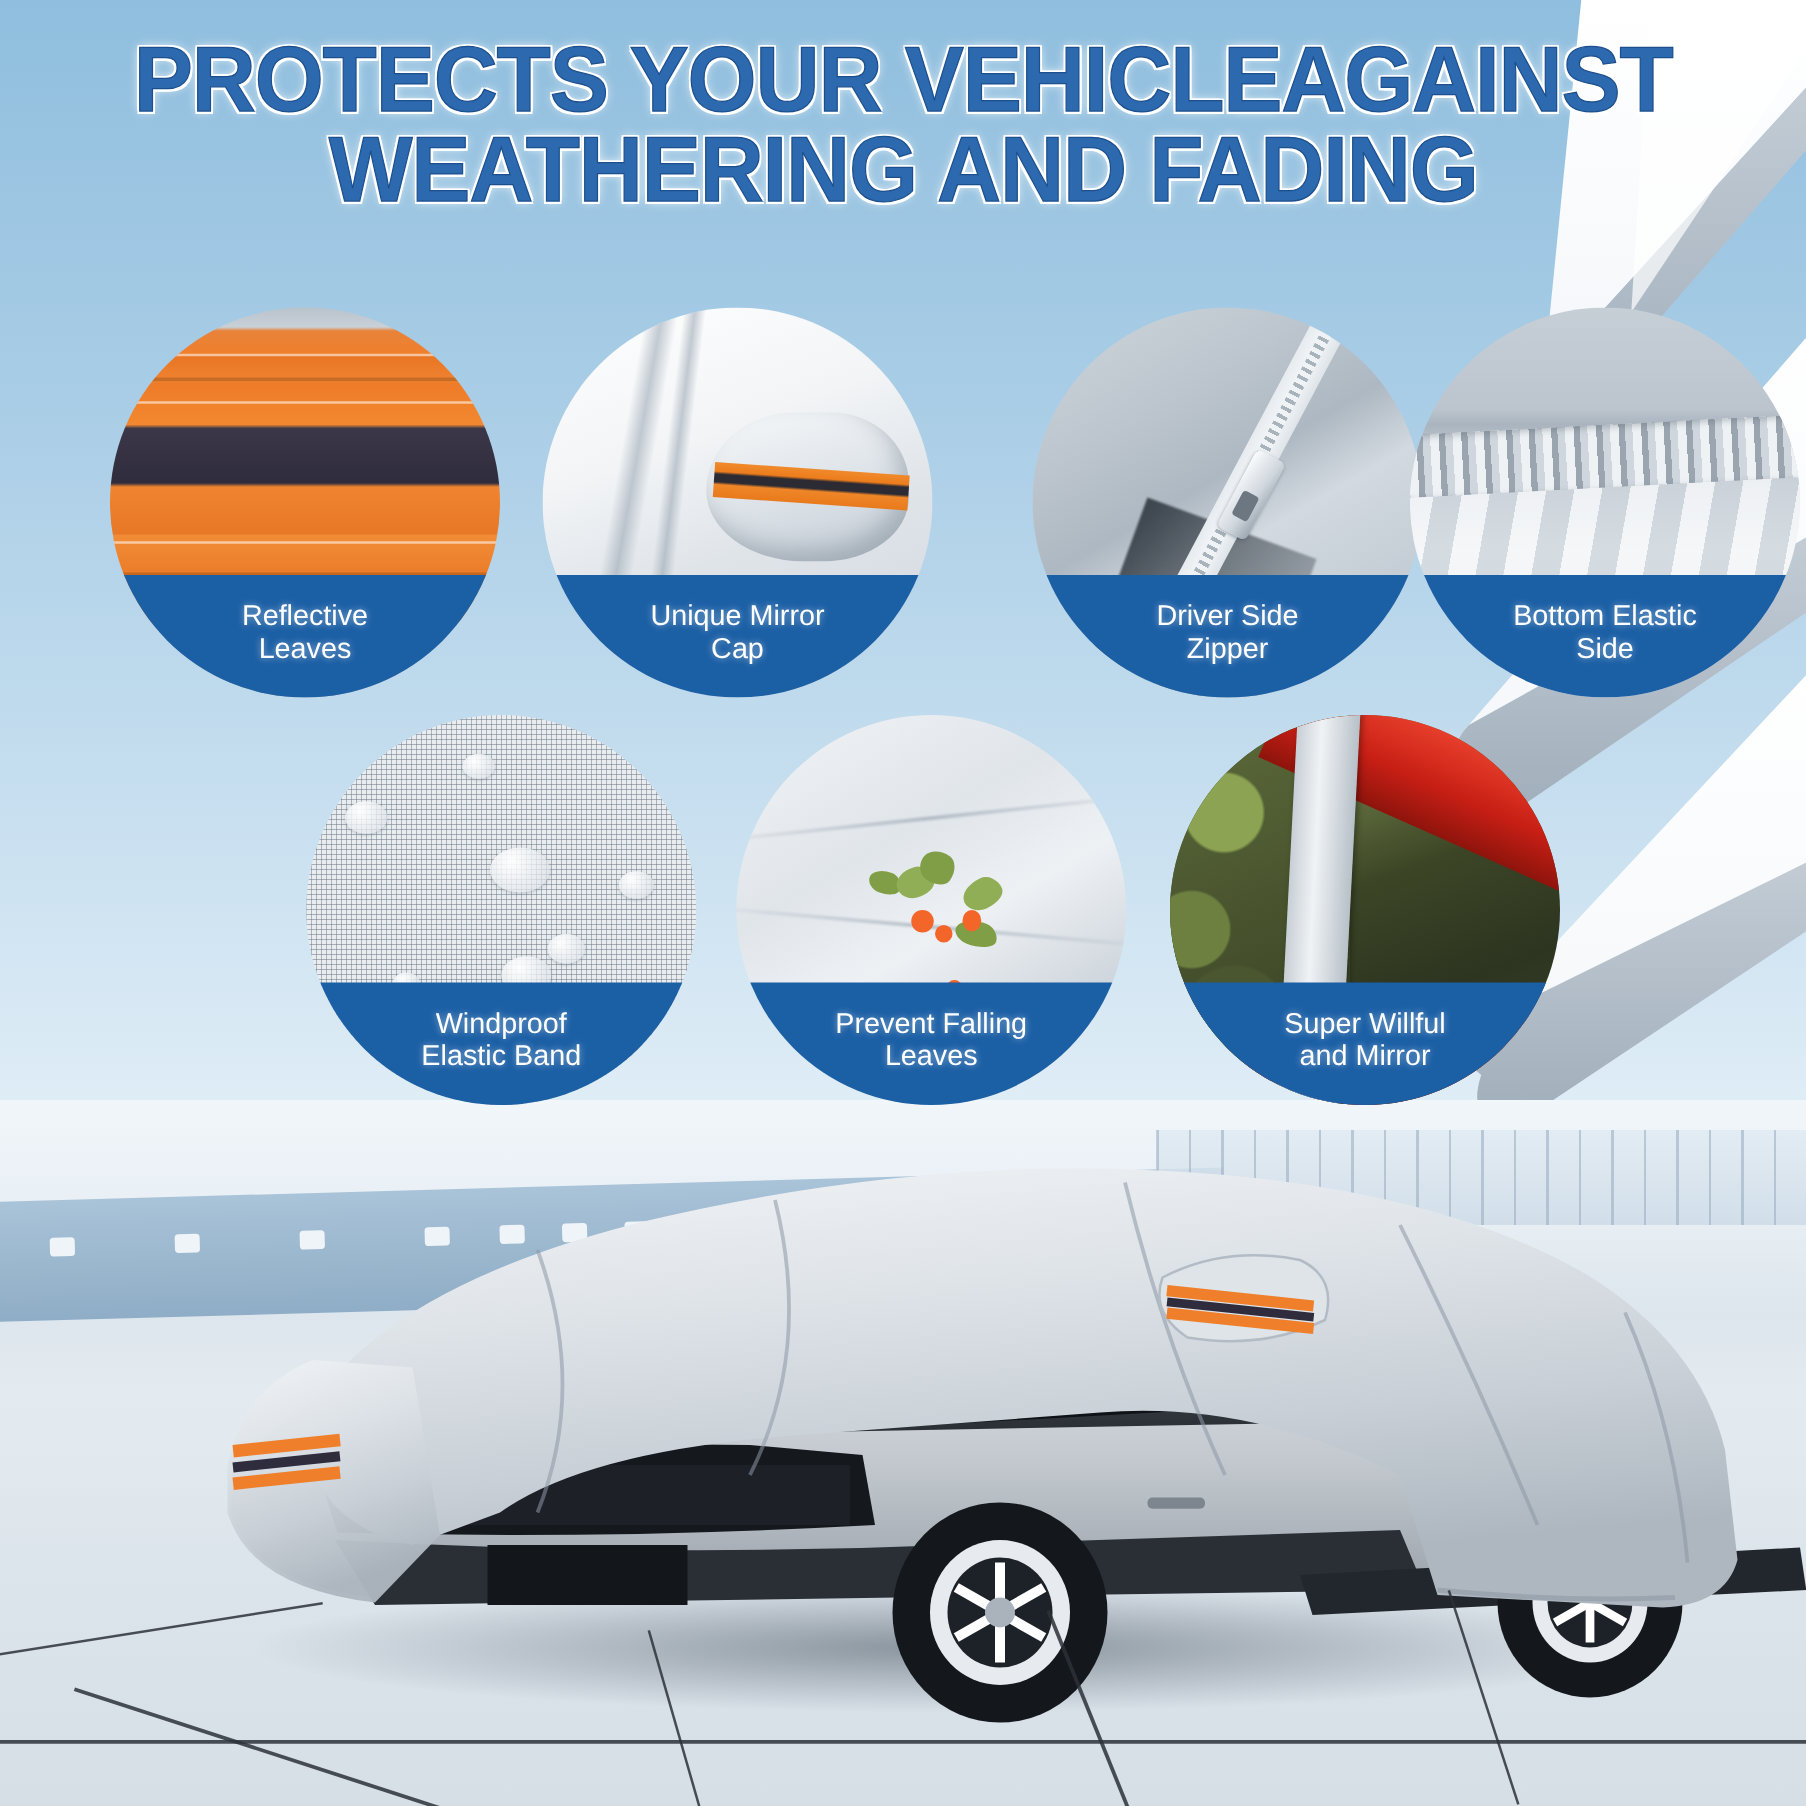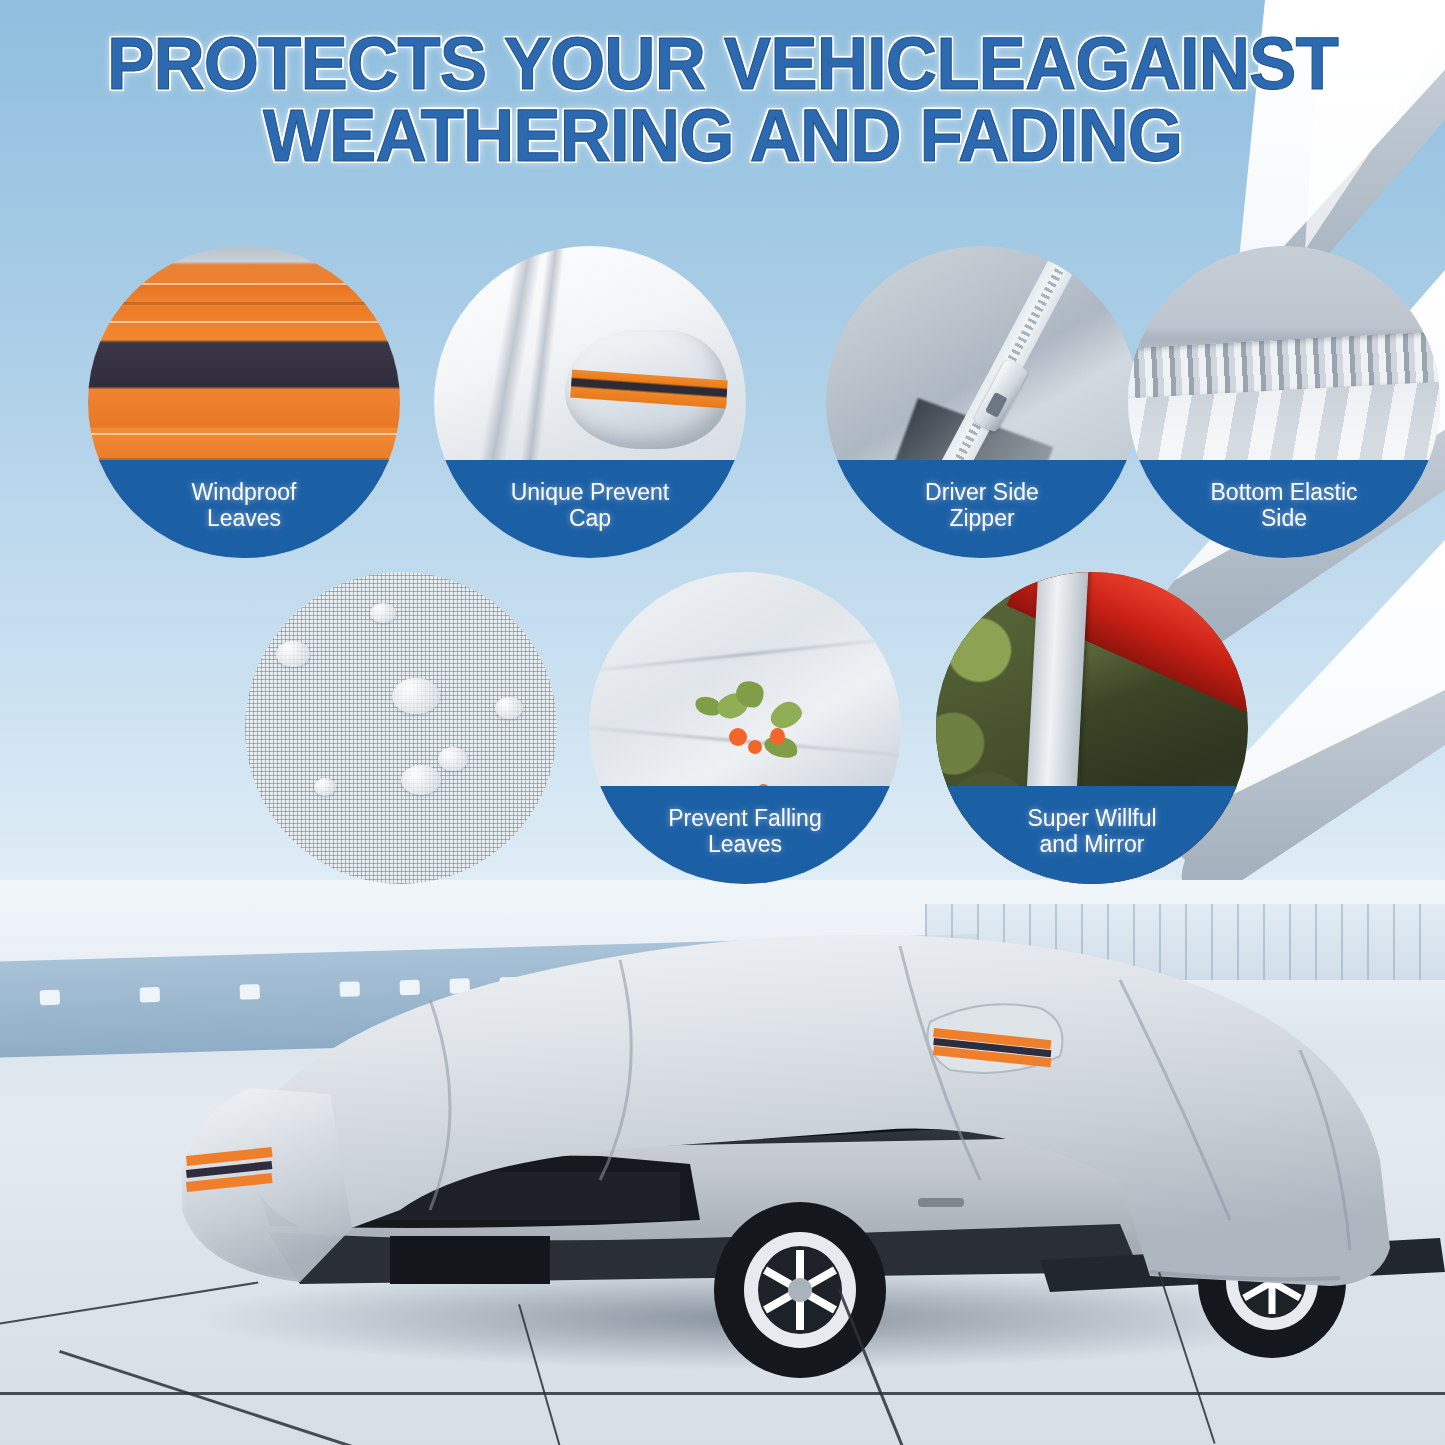--- a/index.html
+++ b/index.html
@@ -174,36 +174,36 @@
       <div class="fimg art-stripe">
         <div class="st" style="top:12%"></div>
           <div class="dk" style="top:18%"></div>
         <div class="st" style="top:24%"></div>
         <div class="st" style="top:60%"></div>
           <div class="dk" style="top:68%"></div>
         <div class="st" style="top:74%"></div>
       </div>
       <div class="band">
         <div>
-          <span>Windproof</span>
+          <span>Reflective</span>
           <span>Leaves</span>
         </div>
       </div>
     </div>
 
     <div class="feature" style="left:434px;top:246px;">
       <div class="fimg art-mirror">
         <div class="fold" style="left:18%;top:-10%;width:26px;height:120%;transform:rotate(10deg)"></div>
         <div class="fold" style="left:30%;top:-10%;width:18px;height:120%;transform:rotate(7deg)"></div>
         <div class="cap"></div>
         <div class="cstripe"></div>
       </div>
       <div class="band">
         <div>
-          <span>Unique Prevent</span>
+          <span>Unique Mirror</span>
           <span>Cap</span>
         </div>
       </div>
     </div>
 
     <div class="feature" style="left:826px;top:246px;">
       <div class="fimg art-zip">
         <div class="gap"></div>
         <div class="tape"></div>
         <div class="teeth"></div>
@@ -233,20 +233,26 @@
     <div class="feature" style="left:245px;top:572px;">
       <div class="fimg art-mesh">
         <div class="grid"></div>
         <div class="drop" style="left:10%;top:22%;width:34px;height:26px;"></div>
         <div class="drop" style="left:40%;top:10%;width:26px;height:20px;"></div>
         <div class="drop" style="left:47%;top:34%;width:48px;height:36px;"></div>
         <div class="drop" style="left:62%;top:56%;width:30px;height:24px;"></div>
         <div class="drop" style="left:50%;top:62%;width:40px;height:30px;"></div>
         <div class="drop" style="left:80%;top:40%;width:28px;height:22px;"></div>
         <div class="drop" style="left:22%;top:66%;width:22px;height:18px;"></div>
+      </div>
+      <div class="band">
+        <div>
+          <span>Windproof</span>
+          <span>Elastic Band</span>
+        </div>
       </div>
     </div>
 
     <div class="feature" style="left:589px;top:572px;">
       <div class="fimg art-leaf">
         <div class="crease" style="left:-10%;right:-10%;top:26%;transform:rotate(-6deg)"></div>
         <div class="crease" style="left:-10%;right:-10%;top:54%;transform:rotate(5deg)"></div>
         <div class="crease" style="left:-10%;right:-10%;top:72%;transform:rotate(-3deg)"></div>
         <div class="lf" style="left:34%;top:40%;width:26px;height:18px;transform:rotate(20deg)"></div>
         <div class="lf lf2" style="left:41%;top:39%;width:30px;height:24px;transform:rotate(-15deg)"></div>

